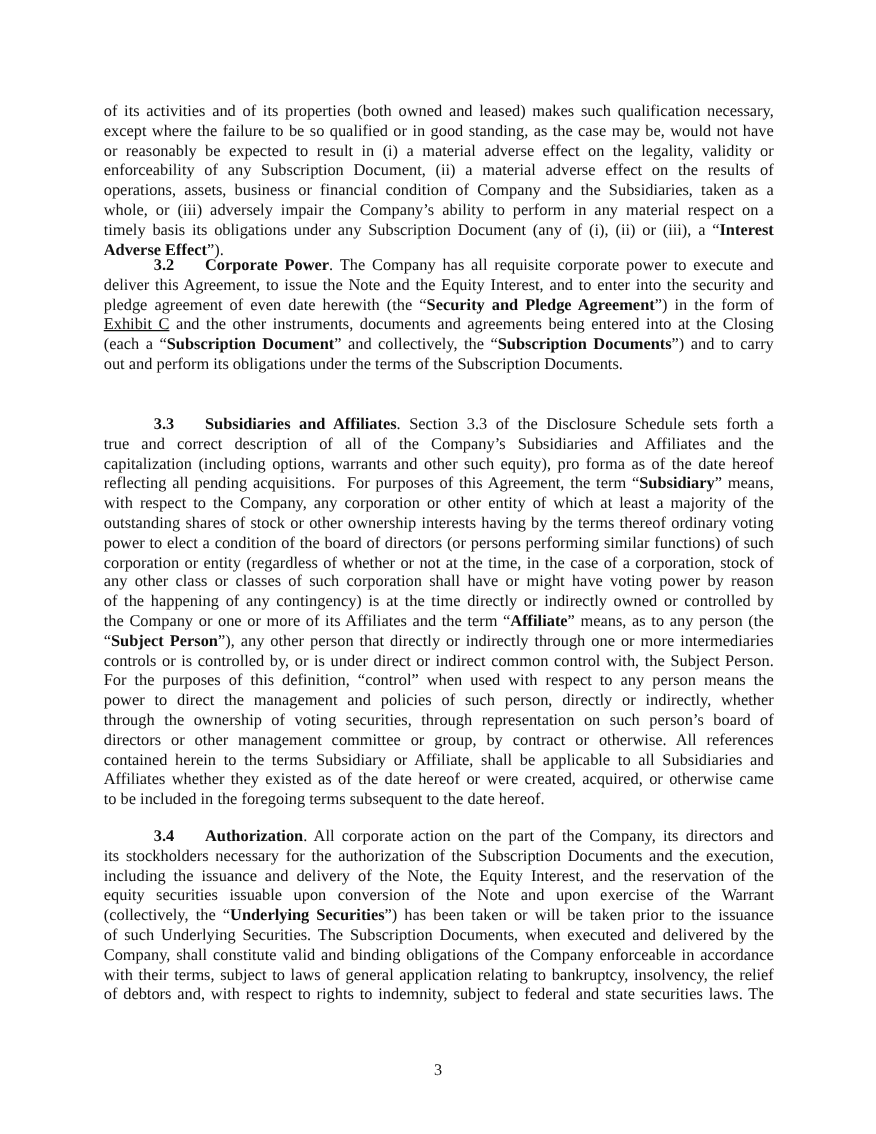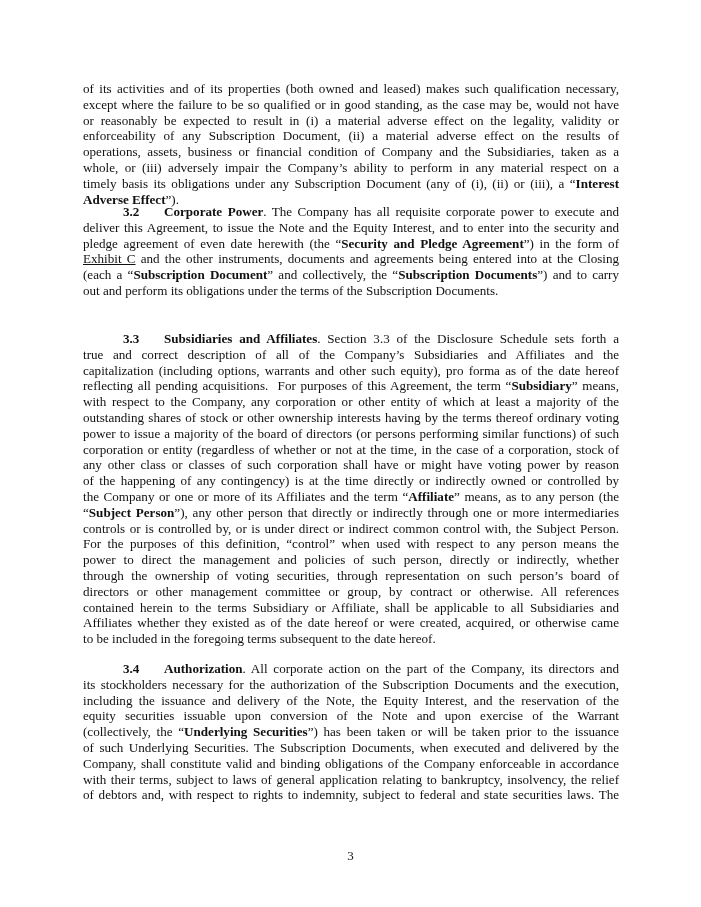--- a/index.html
+++ b/index.html
@@ -52,21 +52,21 @@
     <div class="line last"><span>out and perform its obligations under the terms of the Subscription Documents.</span></div>
   </div>
 
   <div class="text" style="top:331px;">
     <div class="line ind"><span class="sec-num">3.3</span><b>Subsidiaries and Affiliates</b><span class="fill">. Section 3.3 of the Disclosure Schedule sets forth a</span></div>
     <div class="line"><span class="fill">true and correct description of all of the Company’s Subsidiaries and Affiliates and the</span></div>
     <div class="line"><span class="fill">capitalization (including options, warrants and other such equity), pro forma as of the date hereof</span></div>
     <div class="line"><span>reflecting all pending acquisitions.  For purposes of this Agreement, the term “</span><b>Subsidiary</b><span class="fill">” means,</span></div>
     <div class="line"><span class="fill">with respect to the Company, any corporation or other entity of which at least a majority of the</span></div>
     <div class="line"><span class="fill">outstanding shares of stock or other ownership interests having by the terms thereof ordinary voting</span></div>
-    <div class="line"><span class="fill">power to issue a majority of the board of directors (or persons performing similar functions) of such</span></div>
+    <div class="line"><span class="fill">power to elect a condition of the board of directors (or persons performing similar functions) of such</span></div>
     <div class="line"><span class="fill">corporation or entity (regardless of whether or not at the time, in the case of a corporation, stock of</span></div>
     <div class="line"><span class="fill">any other class or classes of such corporation shall have or might have voting power by reason</span></div>
     <div class="line"><span class="fill">of the happening of  any contingency) is at the time directly or indirectly owned or controlled by</span></div>
     <div class="line"><span>the Company or one or more of its Affiliates and the term “</span><b>Affiliate</b><span class="fill">” means, as to any person (the</span></div>
     <div class="line"><span>“</span><b>Subject Person</b><span class="fill">”), any other person that directly or indirectly through one or more intermediaries</span></div>
     <div class="line"><span class="fill">controls or is controlled by, or is under direct or indirect common control with, the Subject Person.</span></div>
     <div class="line"><span class="fill">For the purposes of this  definition, “control” when used with respect to any person means the</span></div>
     <div class="line"><span class="fill">power to direct the management and policies of such person, directly  or indirectly, whether</span></div>
     <div class="line"><span class="fill">through the ownership of voting securities, through representation on such person’s board of</span></div>
     <div class="line"><span class="fill">directors or other  management committee or group, by contract or otherwise. All references</span></div>

